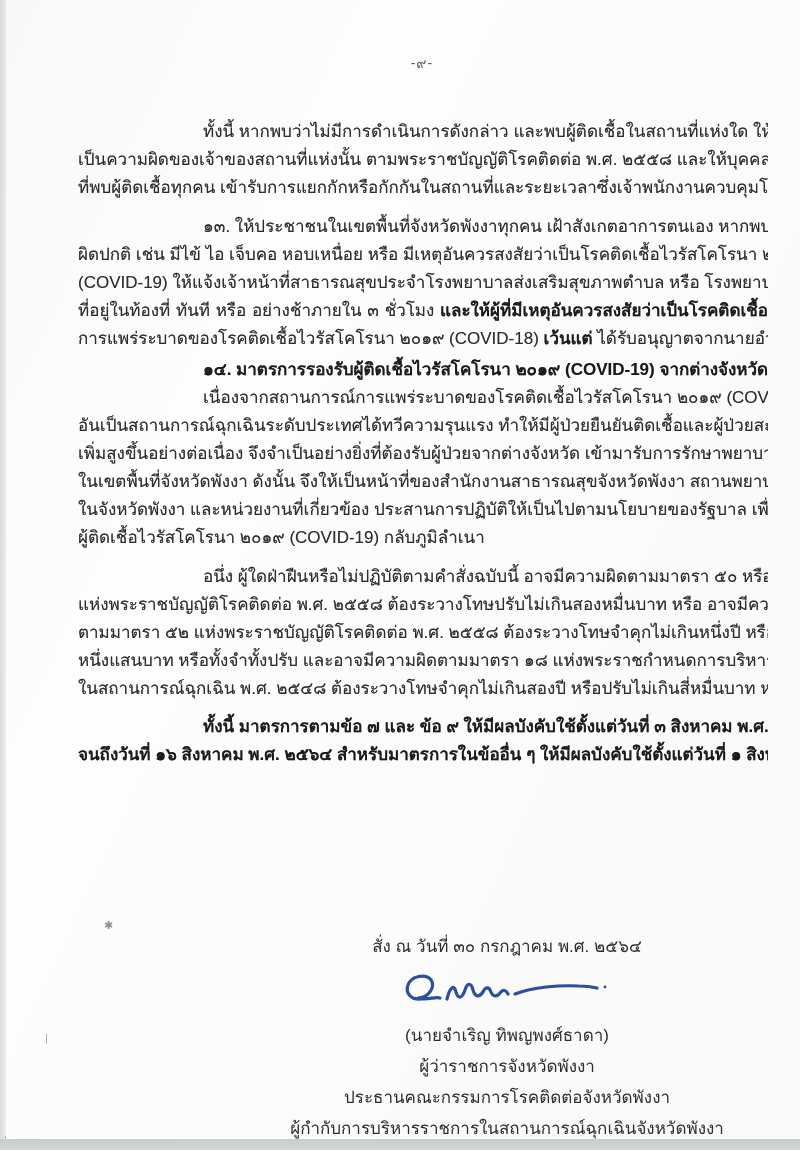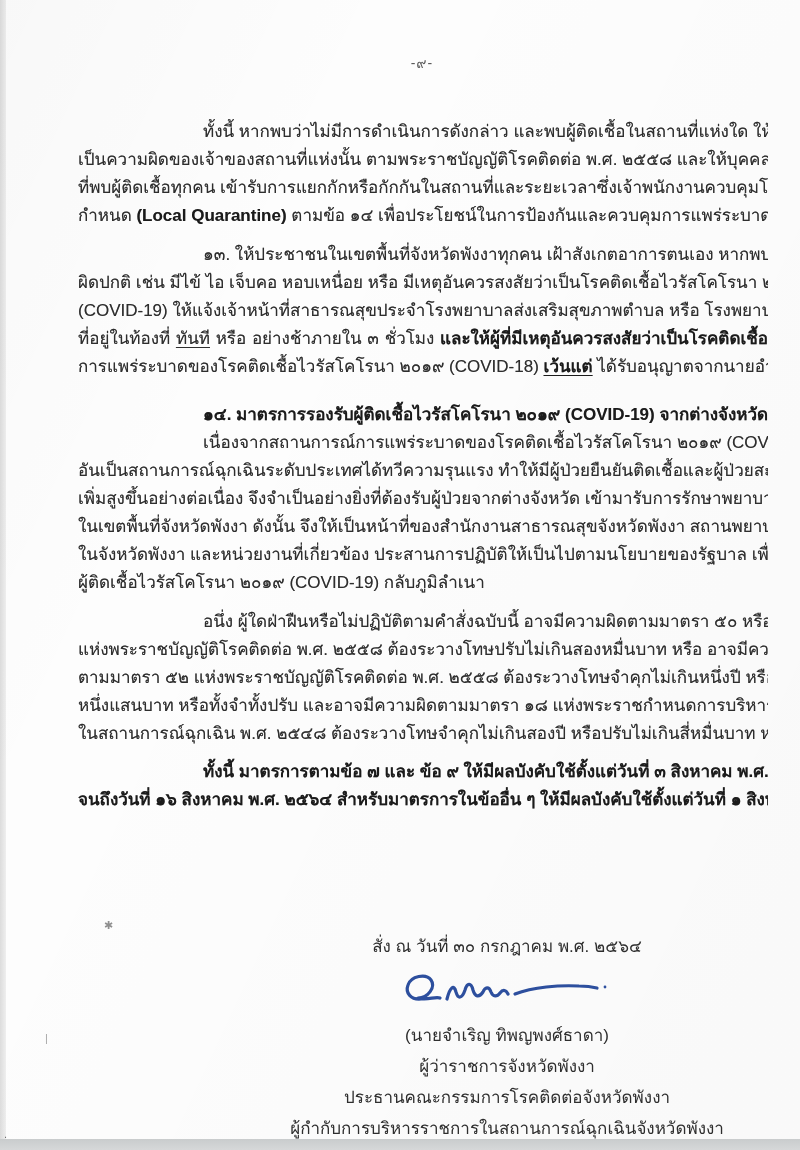--- a/index.html
+++ b/index.html
@@ -24,32 +24,32 @@
     font-size:14px;color:#5a5a5a;letter-spacing:1px;
   }
 
   .doc-body{
     position:absolute;top:118px;left:78px;width:690px;
     font-size:17px;line-height:28px;
     text-shadow:0 0 0.5px rgba(40,40,40,0.45);
   }
   .para{margin-top:11px;}
   .para:first-child{margin-top:0;}
-  [data-name="para-section-14-heading"]{margin-top:20px;}
+  [data-name="para-section-14-heading"]{margin-top:3px;}
   [data-name="para-inbound-measures"]{margin-top:0;}
   [data-name="para-effective-dates"]{margin-top:10px;}
 
   .line{
     text-align:justify;text-align-last:justify;
     white-space:nowrap;overflow:hidden;height:28px;
   }
   .line.first{text-indent:125px;}
   .line.last{text-align-last:left;}
   .b{font-weight:700;color:#1b1b1b;}
-  .u{text-decoration:underline;text-underline-offset:3px;}
+  .u{text-underline-offset:3px;}
 
   .closing{
     margin-top:15px;width:690px;text-align:center;
     transform:translateX(84px);
     font-size:17px;line-height:28px;
   }
   .closing .date-line{height:28px;}
   .signature-wrap{height:52px;margin-top:6px;}
   .signer-name{margin-top:2px;height:30px;line-height:30px;}
   .signer-title{height:31px;line-height:31px;}
@@ -62,21 +62,20 @@
 <div class="scan-left-edge" data-name="scan-left-edge"></div>
 <div class="paper-tint" data-name="paper-tint"></div>
 
 <div class="page-number" data-name="page-number">-๙-</div>
 
 <div class="doc-body" data-name="document-body">
     <div class="para" data-name="para-liability">
       <div class="line first" data-name="text-line"><span data-name="text-segment">ทั้งนี้ หากพบว่าไม่มีการดำเนินการดังกล่าว และพบผู้ติดเชื้อในสถานที่แห่งใด ให้ถือว่า</span></div>
       <div class="line" data-name="text-line"><span data-name="text-segment">เป็นความผิดของเจ้าของสถานที่แห่งนั้น ตามพระราชบัญญัติโรคติดต่อ พ.ศ. ๒๕๕๘ และให้บุคคลที่อยู่ในสถานที่</span></div>
       <div class="line" data-name="text-line"><span data-name="text-segment">ที่พบผู้ติดเชื้อทุกคน เข้ารับการแยกกักหรือกักกันในสถานที่และระยะเวลาซึ่งเจ้าพนักงานควบคุมโรคติดต่อ</span></div>
-      <div class="line" data-name="text-line"><span data-name="text-segment">กำหนด </span><span class="b" data-name="emphasized-text">(Local Quarantine)</span><span data-name="text-segment"> ตามข้อ ๑๔ เพื่อประโยชน์ในการป้องกันและควบคุมการแพร่ระบาด</span></div>
     </div>
     <div class="para" data-name="para-section-13">
       <div class="line first" data-name="text-line"><span data-name="text-segment">๑๓. ให้ประชาชนในเขตพื้นที่จังหวัดพังงาทุกคน เฝ้าสังเกตอาการตนเอง หากพบอาการ</span></div>
       <div class="line" data-name="text-line"><span data-name="text-segment">ผิดปกติ เช่น มีไข้ ไอ เจ็บคอ หอบเหนื่อย หรือ มีเหตุอันควรสงสัยว่าเป็นโรคติดเชื้อไวรัสโคโรนา ๒๐๑๙</span></div>
       <div class="line" data-name="text-line"><span data-name="text-segment">(COVID-19) ให้แจ้งเจ้าหน้าที่สาธารณสุขประจำโรงพยาบาลส่งเสริมสุขภาพตำบล หรือ โรงพยาบาล</span></div>
       <div class="line" data-name="text-line"><span data-name="text-segment">ที่อยู่ในท้องที่ </span><span class="u" data-name="emphasized-text">ทันที</span><span data-name="text-segment"> หรือ อย่างช้าภายใน ๓ ชั่วโมง </span><span class="b" data-name="emphasized-text">และให้ผู้ที่มีเหตุอันควรสงสัยว่าเป็นโรคติดเชื้อ</span></div>
       <div class="line" data-name="text-line"><span data-name="text-segment">การแพร่ระบาดของโรคติดเชื้อไวรัสโคโรนา ๒๐๑๙ (COVID-18) </span><span class="b u" data-name="emphasized-text">เว้นแต่</span><span data-name="text-segment"> ได้รับอนุญาตจากนายอำเภอ หรือ</span></div>
     </div>
     <div class="para" data-name="para-section-14-heading">
       <div class="line first last" data-name="text-line"><span class="b" data-name="emphasized-text">๑๔. มาตรการรองรับผู้ติดเชื้อไวรัสโคโรนา ๒๐๑๙ (COVID-19) จากต่างจังหวัด</span></div>

